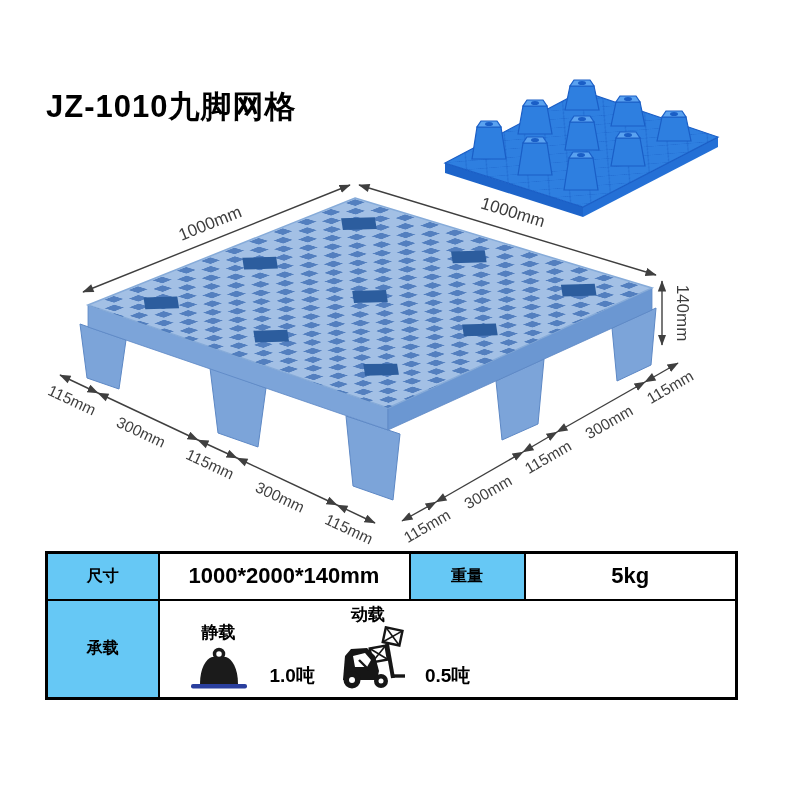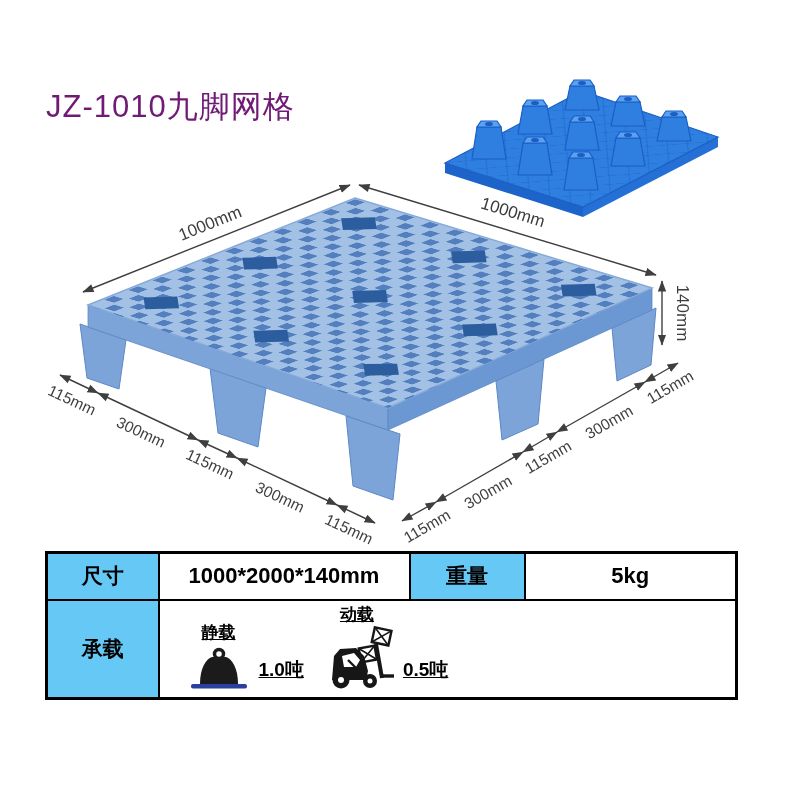--- a/index.html
+++ b/index.html
@@ -1,45 +1,45 @@
 <!DOCTYPE html>
 <html><head>
 <meta charset="utf-8">
 <style>
   html,body{margin:0;padding:0;}
   body{
     width:800px;height:800px;position:relative;background:#ffffff;overflow:hidden;
     font-family:"Liberation Sans","DejaVu Sans",sans-serif;color:#000;
   }
   .page-title{
-    position:absolute;left:46px;top:86px;font-size:31px;font-weight:400;
-    letter-spacing:1px;color:#701a75;white-space:nowrap;
+    position:absolute;left:46px;top:86px;font-size:31px;font-weight:700;
+    letter-spacing:1px;color:#000000;white-space:nowrap;
   }
   .diagram{position:absolute;left:30px;top:75px;width:740px;height:470px;}
   .dim{font-size:15.5px;fill:#3f3f3f;font-weight:500;}
   .dim-big{font-size:17px;fill:#3d3d3d;font-weight:500;}
   
   table.spec{
     position:absolute;left:45px;top:551px;width:690px;
     border-collapse:collapse;table-layout:fixed;border:3px solid #000;
   }
   .spec th,.spec td{
     border:2px solid #000;text-align:center;vertical-align:middle;
     font-weight:700;padding:0;overflow:hidden;white-space:nowrap;
   }
   .spec tr.r1,.spec tr.r2{height:47px;}
   .spec tr.r3{height:90px;}
-  .spec th{background:#66c8f5;font-size:21px;}
+  .spec th{background:#66c8f5;font-size:16px;}
   .spec td{background:#fff;font-size:22px;}
   .load-cell{text-align:left;}
   .load-wrap{display:flex;align-items:flex-end;padding:5px 0 7px 26px;gap:14px;}
-  .load-group{display:flex;align-items:flex-end;gap:7px;text-decoration:underline;}
+  .load-group{display:flex;align-items:flex-end;gap:18px;}
   .icon-col{display:flex;flex-direction:column;align-items:center;}
   .load-sub{font-size:17px;font-weight:700;margin-bottom:3px;line-height:1;}
-  .load-val{font-size:19px;font-weight:700;margin-bottom:11px;line-height:1;}
+  .load-val{font-size:19px;font-weight:700;margin-bottom:5px;line-height:1;}
 </style>
 </head>
 <body>
 
 <div class="page-title">JZ-1010九脚网格</div>
 
 <svg class="diagram" viewBox="0 0 740 470" xmlns="http://www.w3.org/2000/svg">
   <defs>
     <marker id="ah" markerWidth="9" markerHeight="8" refX="7.5" refY="3" orient="auto">
       <path d="M0,0 L8,3 L0,6 Z" fill="#3f3f3f"></path>

